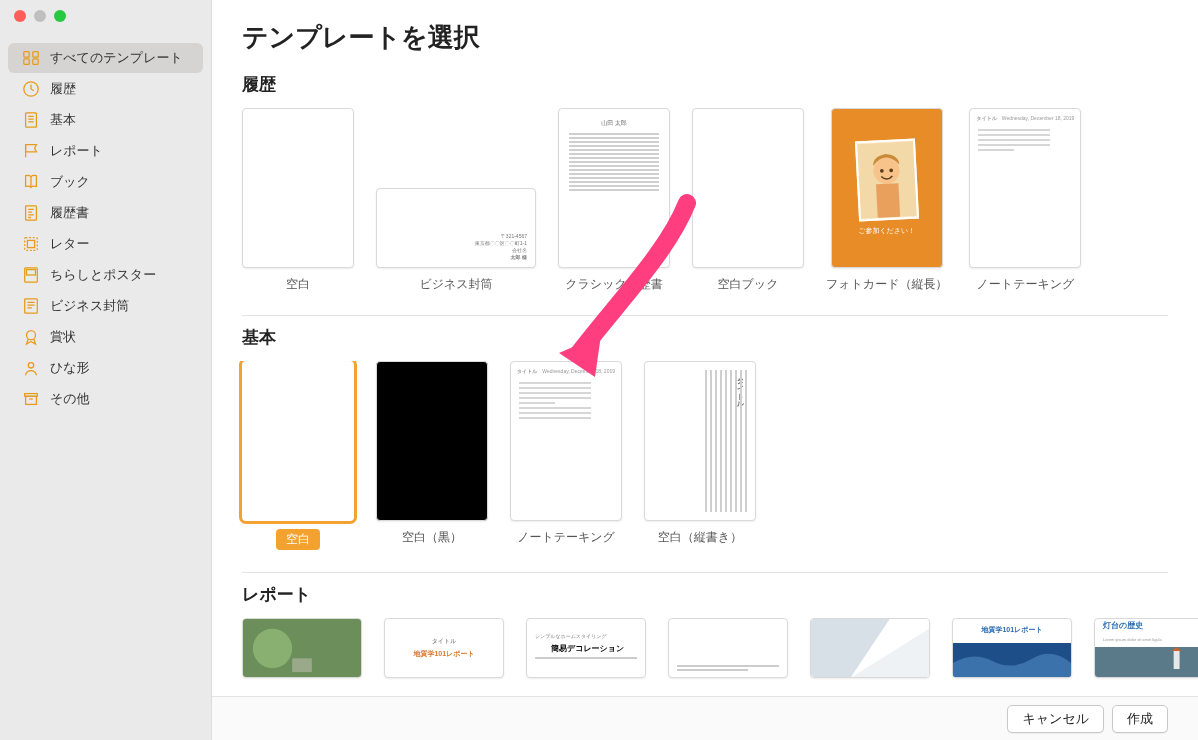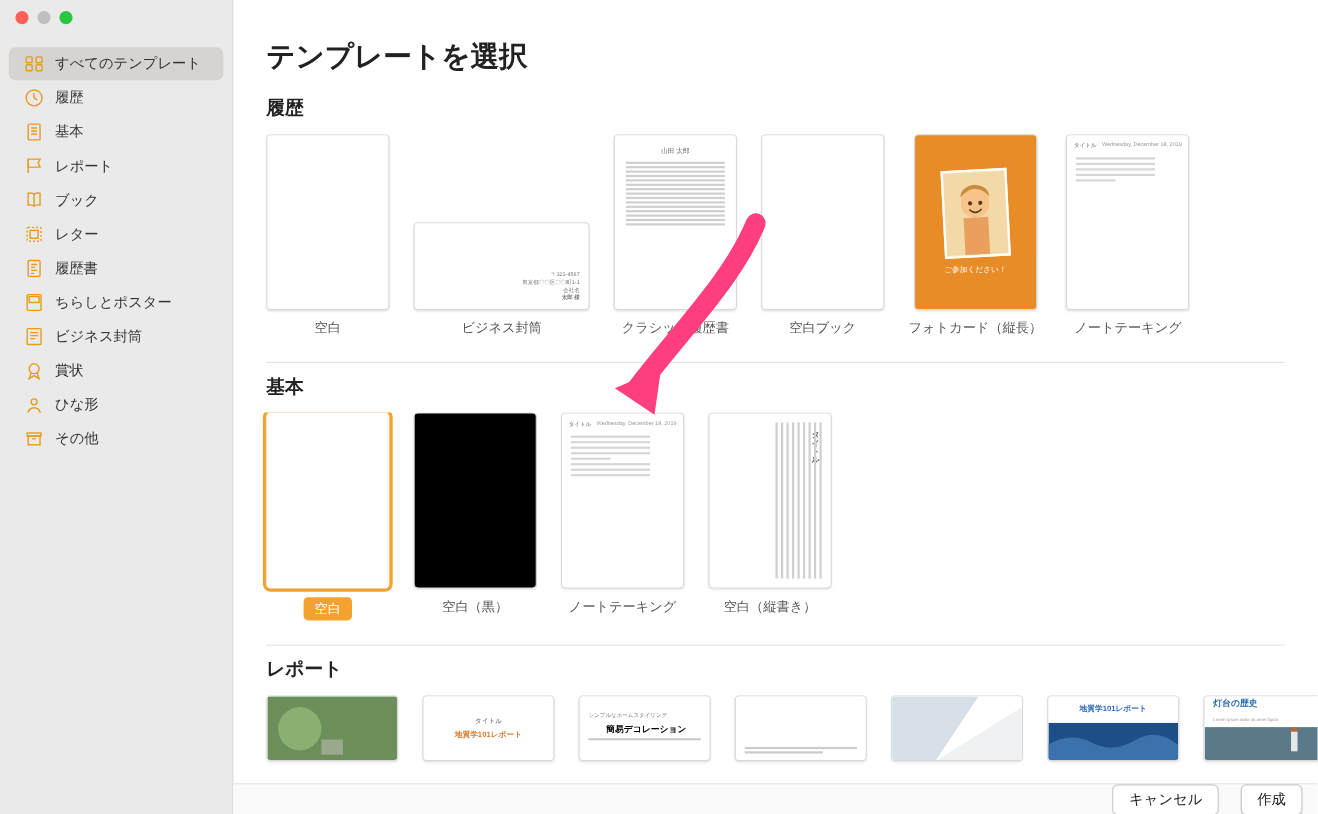--- a/index.html
+++ b/index.html
@@ -13,39 +13,39 @@
   .tl-max   { background: #28c840; }
   
   .sidebar { width: 212px; height: 100%; background: #eaeaea; padding-top: 42px; border-right: 1px solid #dcdcdc; }
   .side-item { display: flex; align-items: center; gap: 10px; padding: 6px 14px; margin: 1px 8px; border-radius: 6px; font-size: 13px; color: #333; cursor: default; }
   .side-item.active { background: #d6d4d2; }
   .side-icon { width: 18px; height: 18px; display: flex; align-items: center; justify-content: center; color: #e69b1b; flex-shrink: 0; }
   .side-icon svg { width: 18px; height: 18px; stroke: #e69b1b; fill: none; stroke-width: 1.4; }
   
   .main { flex: 1; height: 100%; overflow: hidden; position: relative; display: flex; flex-direction: column; }
   .content { flex: 1; overflow-y: auto; padding: 20px 0 0 0; }
-  .page-title { font-size: 26px; font-weight: 700; color: #222; margin: 14px 0 18px 30px; }
+  .page-title { font-size: 26px; font-weight: 700; color: #222; margin: 0 0 18px 30px; }
   .section-title { font-size: 17px; font-weight: 700; color: #222; margin: 10px 0 12px 30px; }
   .row { display: flex; gap: 22px; padding: 0 30px 14px 30px; overflow-x: hidden; }
   .hr { border: none; border-top: 1px solid #e3e3e3; margin: 8px 30px 10px 30px; }
   .tile { display: flex; flex-direction: column; align-items: center; gap: 8px; }
   .thumb { width: 112px; height: 160px; background: #fff; border: 1px solid #d9d9d9; border-radius: 4px; box-shadow: 0 1px 2px rgba(0,0,0,.08); position: relative; overflow: hidden; }
   .thumb.landscape { width: 160px; height: 80px; margin-top: 80px; }
   .thumb.selected { outline: 3px solid #f3a22f; outline-offset: 0; border-color: transparent; }
   .tile-label { font-size: 12px; color: #555; text-align: center; }
   .tile-label.badge { background: #f3a22f; color: #fff; padding: 2px 10px; border-radius: 4px; font-weight: 500; }
   .thumb.black { background: #000; }
   .thumb.photo-card { background: #e88c27; display: flex; align-items: center; justify-content: center; padding: 8px; flex-direction: column; }
   .photo-card .inner { width: 60px; height: 80px; border: 2px solid #fff; transform: rotate(-3deg); overflow: hidden; background: #ffe9c8; display:flex; align-items:center; justify-content:center; }
   .photo-card .inner svg { width: 100%; height: 100%; }
   .photo-card .caption { color: #fff; font-size: 7px; margin-top: 6px; }
   .row.reports .thumb { width: 120px; height: 60px; }
   .report-img { position:absolute; inset:0; }
   
-  .footer { height: 28px; border-top: 1px solid #e3e3e3; display: flex; align-items: center; justify-content: flex-end; gap: 20px; padding: 0 14px; background: #fafafa; }
+  .footer { height: 44px; border-top: 1px solid #e3e3e3; display: flex; align-items: center; justify-content: flex-end; gap: 8px; padding: 0 30px; background: #fafafa; }
   .btn { font-size: 13px; padding: 4px 14px; border: 1px solid #c9c9c9; background: #fff; border-radius: 5px; cursor: default; box-shadow: 0 1px 1px rgba(0,0,0,.06); color:#222;}
   
   .arrow { position: absolute; left: 335px; top: 193px; z-index: 30; pointer-events: none; }
   
   .docbody { position:absolute; top:44px; left:10px; right:10px; display:flex; flex-direction:column; gap:2px;}
   .docbody span{height:2px;background:#cfcfcf;}
   .biz-env { position:absolute; top:44px; right:8px; text-align:right; font-size:5px; color:#777; line-height:1.4;}
   .note-t { position:absolute; top:6px; left:6px; right:6px; display:flex; justify-content:space-between; font-size:5px; color:#999;}
   .note-lines{position:absolute;top:20px;left:8px;right:30px;display:flex;flex-direction:column;gap:3px;}
   .note-lines span{height:2px;background:#d6d6d6;}
@@ -108,34 +108,34 @@
         <svg viewBox="0 0 20 20">
             <path d="M10 4c-2-2-6-1-6-1v12s4-1 6 1c2-2 6-1 6-1V3s-4-1-6 1z"></path>
             <path d="M10 4v12"></path>
           </svg>
       </span>
       <span>ブック</span>
     </div>
     <div class="side-item">
       <span class="side-icon">
         <svg viewBox="0 0 20 20">
+            <rect x="4" y="2" width="12" height="16" rx="1"></rect>
+            <path d="M7 6h6M7 9h4M7 12h6M7 15h3"></path>
+          </svg>
+      </span>
+      <span>履歴書</span>
+    </div>
+    <div class="side-item">
+      <span class="side-icon">
+        <svg viewBox="0 0 20 20">
             <rect x="3" y="3" width="14" height="14" rx="1" stroke-dasharray="2 2"></rect>
             <rect x="6" y="6" width="8" height="8"></rect>
           </svg>
       </span>
       <span>レター</span>
-    </div>
-    <div class="side-item">
-      <span class="side-icon">
-        <svg viewBox="0 0 20 20">
-            <rect x="4" y="2" width="12" height="16" rx="1"></rect>
-            <path d="M7 6h6M7 9h4M7 12h6M7 15h3"></path>
-          </svg>
-      </span>
-      <span>履歴書</span>
     </div>
     <div class="side-item">
       <span class="side-icon">
         <svg viewBox="0 0 20 20">
             <rect x="3" y="2" width="14" height="16" rx="1"></rect>
             <rect x="5" y="4" width="10" height="6"></rect>
           </svg>
       </span>
       <span>ちらしとポスター</span>
     </div>

